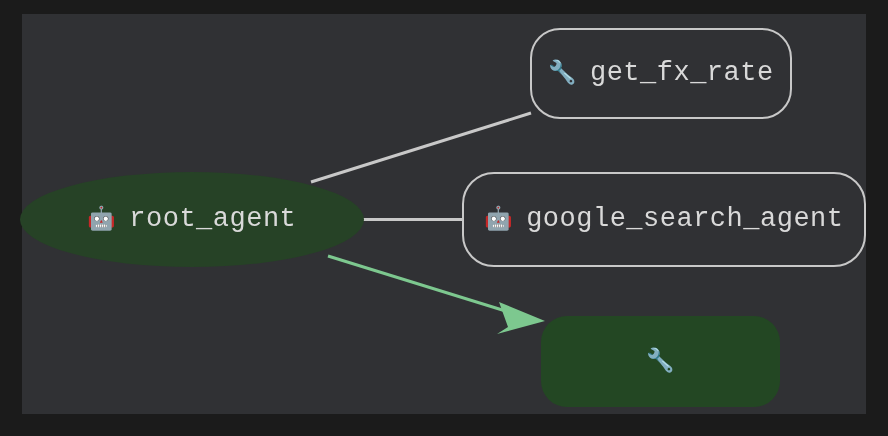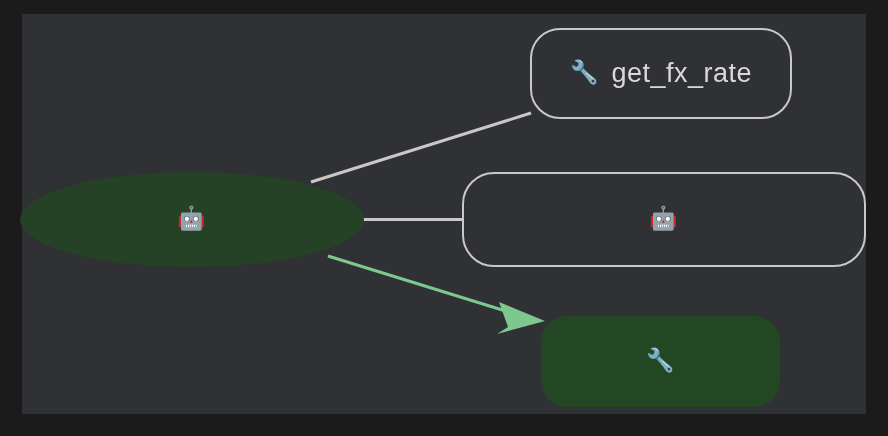--- a/index.html
+++ b/index.html
@@ -58,21 +58,21 @@
 
   .node-emoji {
     font-family: "DejaVu Sans", "Liberation Sans", sans-serif;
     font-size: 23px;
     line-height: 1;
     display: inline-block;
     transform: translateY(-1px);
   }
 
   .node-text {
-    font-family: Liberation Sans, sans-serif;
+    font-family: Liberation Mono, monospace;
     font-size: 27px;
     letter-spacing: 0.5px;
     color: #d9d9d9;
     line-height: 1;
   }
 
   
   #node-root-agent {
     left: 20px;
     top: 172px;
@@ -127,33 +127,35 @@
 
     <line x1="363" y1="219.5" x2="463" y2="219.5" stroke="#c8c8c8" stroke-width="3" stroke-linecap="butt"></line>
 
     <line x1="328" y1="256" x2="512" y2="313" stroke="#7dc88f" stroke-width="3" stroke-linecap="butt"></line>
     <polygon points="545,321 499,302 508,327 497,334" fill="#7dc88f"></polygon>
   </svg>
 
   <div class="graph-node" id="node-root-agent">
     <div class="node-label-row">
       <span class="node-emoji">🤖</span>
+      <span class="node-text">root_agent</span>
     </div>
   </div>
 
   <div class="graph-node" id="node-get-fx-rate">
     <div class="node-label-row">
       <span class="node-emoji">🔧</span>
       <span class="node-text">get_fx_rate</span>
     </div>
   </div>
 
   <div class="graph-node" id="node-google-search-agent">
     <div class="node-label-row">
       <span class="node-emoji">🤖</span>
+      <span class="node-text">google_search_agent</span>
     </div>
   </div>
 
   <div class="graph-node" id="node-wikipedia">
     <div class="node-label-row">
       <span class="node-emoji">🔧</span>
     </div>
   </div>
 
 </div>

